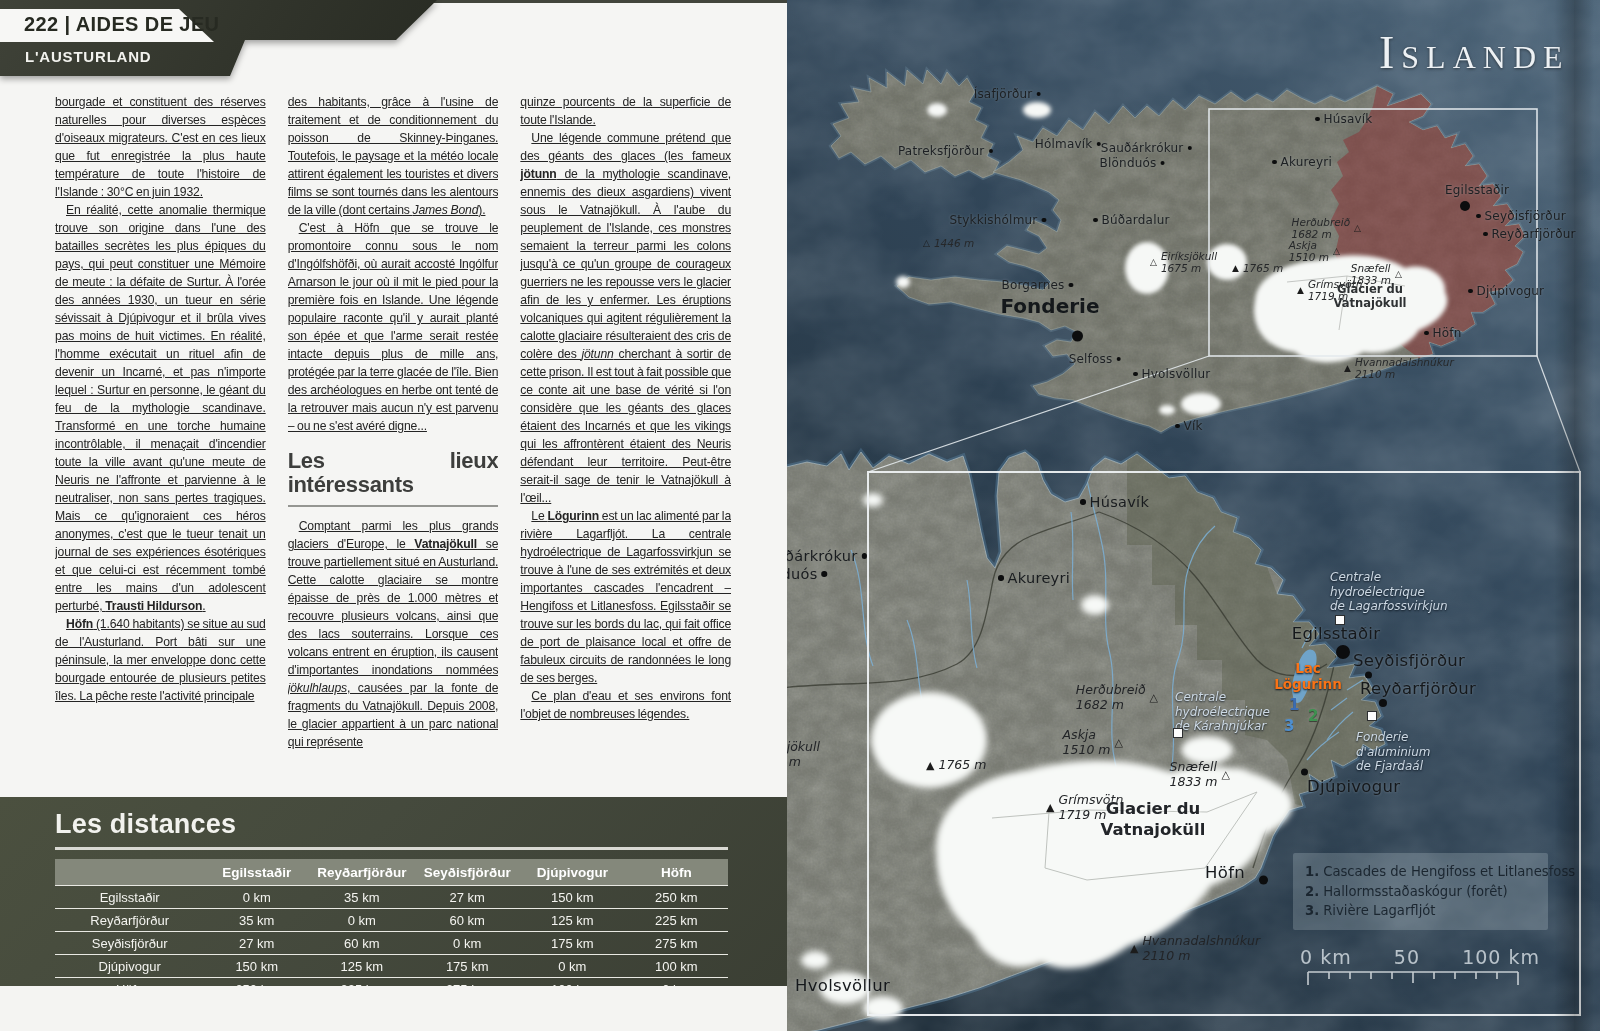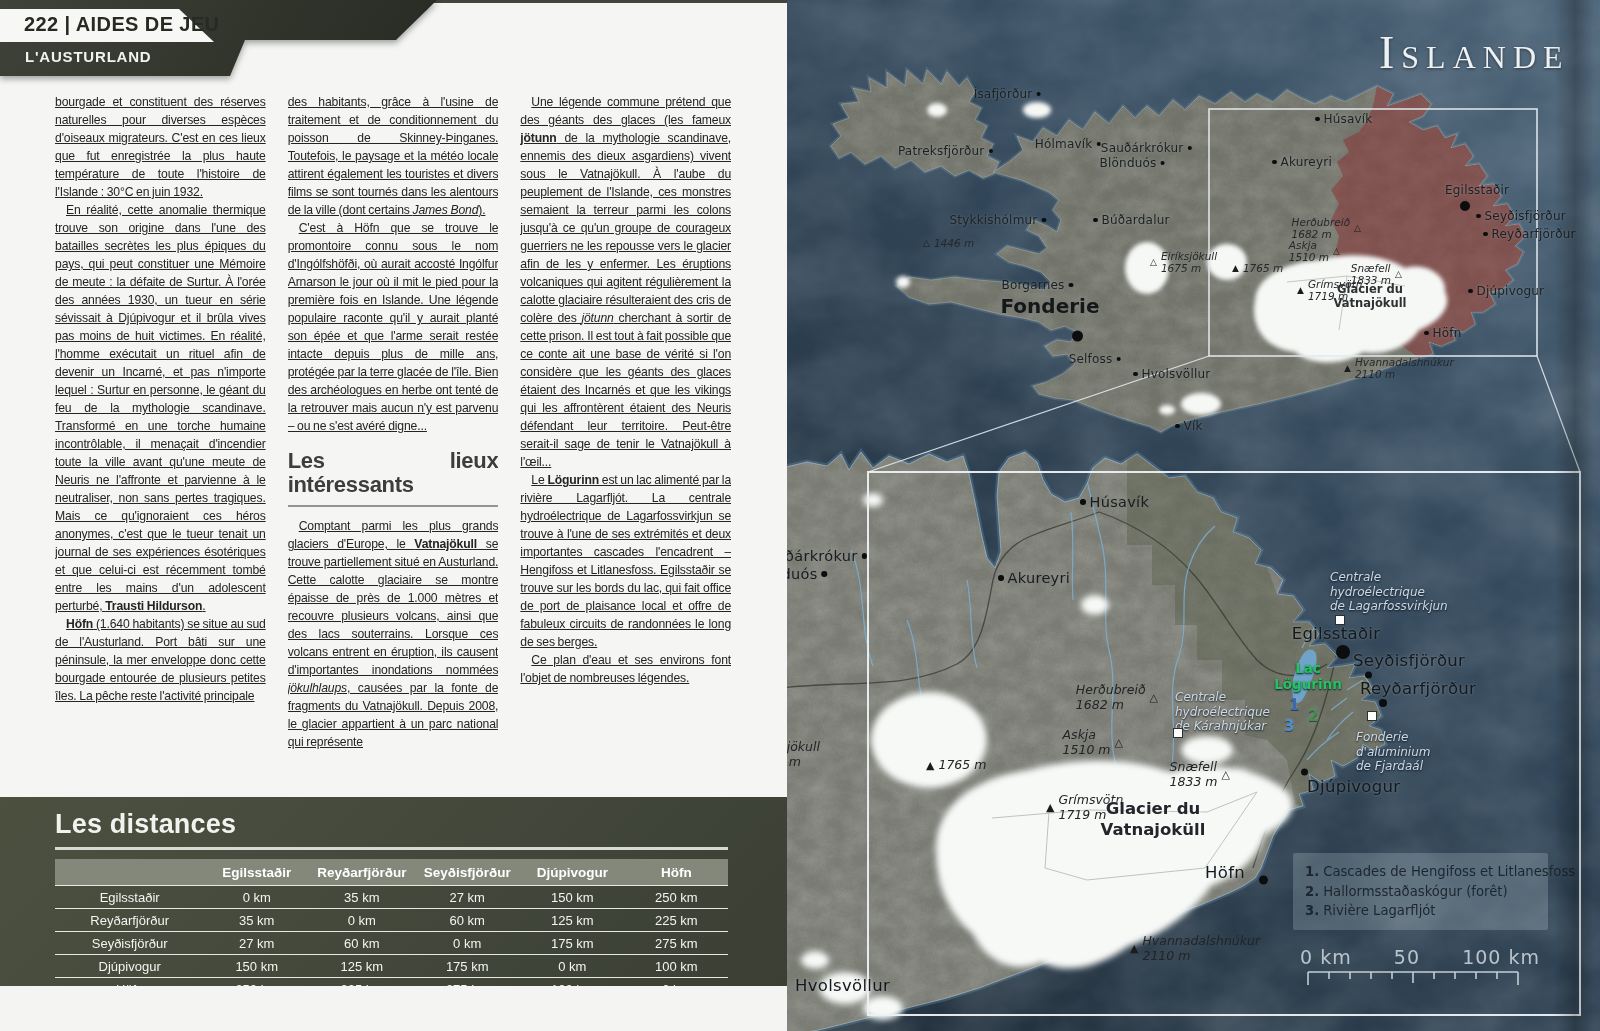--- a/index.html
+++ b/index.html
@@ -50,21 +50,21 @@
   .ml.a-c{transform:translate(-50%,-50%);} .ml.a-c .txt{text-align:center;}
   .c1 .txt{font-size:12px;color:#1d2023;letter-spacing:.2px;text-shadow:0 0 3px rgba(205,218,226,.3);}
   .C1 .txt{font-size:20px;font-weight:bold;color:#14181b;}
   .c2b .txt{font-size:14.5px;color:#191c1f;letter-spacing:.3px;}
   .C2 .txt{font-size:16.5px;color:#15181b;letter-spacing:.3px;text-shadow:0 0 3px rgba(210,222,230,.35);}
   .pk .txt,.pkd .txt{font-size:10.5px;font-style:italic;color:#26282a;line-height:1.15;}
   .pk2 .txt,.pk2d .txt{font-size:12.5px;font-style:italic;color:#222427;line-height:1.18;}
   .gl .txt{font-size:11.5px;color:#2e3133;line-height:1.2;font-weight:bold;}
   .gl2 .txt{font-size:16.5px;font-weight:bold;color:#23262a;line-height:1.25;text-shadow:0 0 4px rgba(255,255,255,.85);}
   .inf .txt{font-size:12px;font-style:italic;color:#cdd9e4;line-height:1.22;text-shadow:0 1px 2px rgba(8,18,28,.95);}
-  .lk .txt{font-size:13.5px;font-weight:bold;color:#22c55e;line-height:1.2;text-shadow:0 1px 2px #0b1722;}
+  .lk .txt{font-size:13.5px;font-weight:bold;color:#f97316;line-height:1.2;text-shadow:0 1px 2px #0b1722;}
   .num .txt{font-size:15px;font-weight:bold;text-shadow:0 1px 1px rgba(0,0,0,.55),0 0 3px rgba(255,255,255,.25);}
   .dot{display:inline-block;border-radius:50%;background:#0c0d0e;flex:none;}
   .c1 .dot{width:4.5px;height:4.5px;}
   .c2b .dot{width:5.5px;height:5.5px;}
   .tri{font-style:normal;color:#1c1c1c;flex:none;}
   .pk .tri,.pkd .tri{font-size:9px;}
   .pk2 .tri,.pk2d .tri{font-size:11px;}
   .sqm{display:inline-block;width:8px;height:8px;background:#fdfdfd;border:1.4px solid #2c2e30;flex:none;}
   .standalone{gap:0;}
   
@@ -95,20 +95,21 @@
           <p class="ind"><span>En réalité, cette anomalie thermique trouve son origine dans l'une des batailles secrètes les plus épiques du pays, qui peut constituer une Mémoire de meute : la défaite de Surtur. À l'orée des années 1930, un tueur en série sévissait à Djúpivogur et il brûla vives pas moins de huit victimes. En réalité, l'homme exécutait un rituel afin de devenir un Incarné, et pas n'importe lequel : Surtur en personne, le géant du feu de la mythologie scandinave. Transformé en une torche humaine incontrôlable, il menaçait d'incendier toute la ville avant qu'une meute de Neuris ne l'affronte et parvienne à le neutraliser, non sans pertes tragiques. Mais ce qu'ignoraient ces héros anonymes, c'est que le tueur tenait un journal de ses expériences ésotériques et que celui-ci est récemment tombé entre les mains d'un adolescent perturbé, </span><span style="font-weight: bold;">Trausti Hildurson</span><span>.</span></p>
           <p class="ind"><span style="font-weight: bold;">Höfn</span><span> (1.640 habitants) se situe au sud de l'Austurland. Port bâti sur une péninsule, la mer enveloppe donc cette bourgade entourée de plusieurs petites îles. La pêche reste l'activité principale</span></p>
         </div>
       <div class="col" id="col-1">
           <p><span>des habitants, grâce à l'usine de traitement et de conditionnement du poisson de Skinney-Þinganes. Toutefois, le paysage et la météo locale attirent également les touristes et divers films se sont tournés dans les alentours de la ville (dont certains </span><span style="font-style: italic;">James Bond</span><span>).</span></p>
           <p class="ind"><span>C'est à Höfn que se trouve le promontoire connu sous le nom d'Ingólfshöfði, où aurait accosté Ingólfur Arnarson le jour où il mit le pied pour la première fois en Islande. Une légende populaire raconte qu'il y aurait planté son épée et que l'arme serait restée intacte depuis plus de mille ans, protégée par la terre glacée de l'île. Bien des archéologues en herbe ont tenté de la retrouver mais aucun n'y est parvenu – ou ne s'est avéré digne...</span></p>
           <h2>Les lieux intéressants</h2>
           <p class="ind"><span>Comptant parmi les plus grands glaciers d'Europe, le </span><span style="font-weight: bold;">Vatnajökull</span><span> se trouve partiellement situé en Austurland. Cette calotte glaciaire se montre épaisse de près de 1.000 mètres et recouvre plusieurs volcans, ainsi que des lacs souterrains. Lorsque ces volcans entrent en éruption, ils causent d'importantes inondations nommées </span><span style="font-style: italic;">jökulhlaups</span><span>, causées par la fonte de fragments du Vatnajökull. Depuis 2008, le glacier appartient à un parc national qui représente</span></p>
         </div>
       <div class="col" id="col-2">
+          <p><span>quinze pourcents de la superficie de toute l'Islande.</span></p>
           <p class="ind"><span>Une légende commune prétend que des géants des glaces (les fameux </span><span style="font-weight: bold;">jötunn</span><span> de la mythologie scandinave, ennemis des dieux asgardiens) vivent sous le Vatnajökull. À l'aube du peuplement de l'Islande, ces monstres semaient la terreur parmi les colons jusqu'à ce qu'un groupe de courageux guerriers ne les repousse vers le glacier afin de les y enfermer. Les éruptions volcaniques qui agitent régulièrement la calotte glaciaire résulteraient des cris de colère des </span><span style="font-style: italic;">jötunn</span><span> cherchant à sortir de cette prison. Il est tout à fait possible que ce conte ait une base de vérité si l'on considère que les géants des glaces étaient des Incarnés et que les vikings qui les affrontèrent étaient des Neuris défendant leur territoire. Peut-être serait-il sage de tenir le Vatnajökull à l'œil...</span></p>
           <p class="ind"><span>Le </span><span style="font-weight: bold;">Lögurinn</span><span> est un lac alimenté par la rivière Lagarfljót. La centrale hydroélectrique de Lagarfossvirkjun se trouve à l'une de ses extrémités et deux importantes cascades l'encadrent – Hengifoss et Litlanesfoss. Egilsstaðir se trouve sur les bords du lac, qui fait office de port de plaisance local et offre de fabuleux circuits de randonnées le long de ses berges.</span></p>
           <p class="ind"><span>Ce plan d'eau et ses environs font l'objet de nombreuses légendes.</span></p>
         </div>
     </div>
     <div class="dist-panel">
       <div class="dist-title">Les distances</div>
       <div class="dist-rule"></div>
       <table class="dist-table" id="dist-table">
           <thead>

